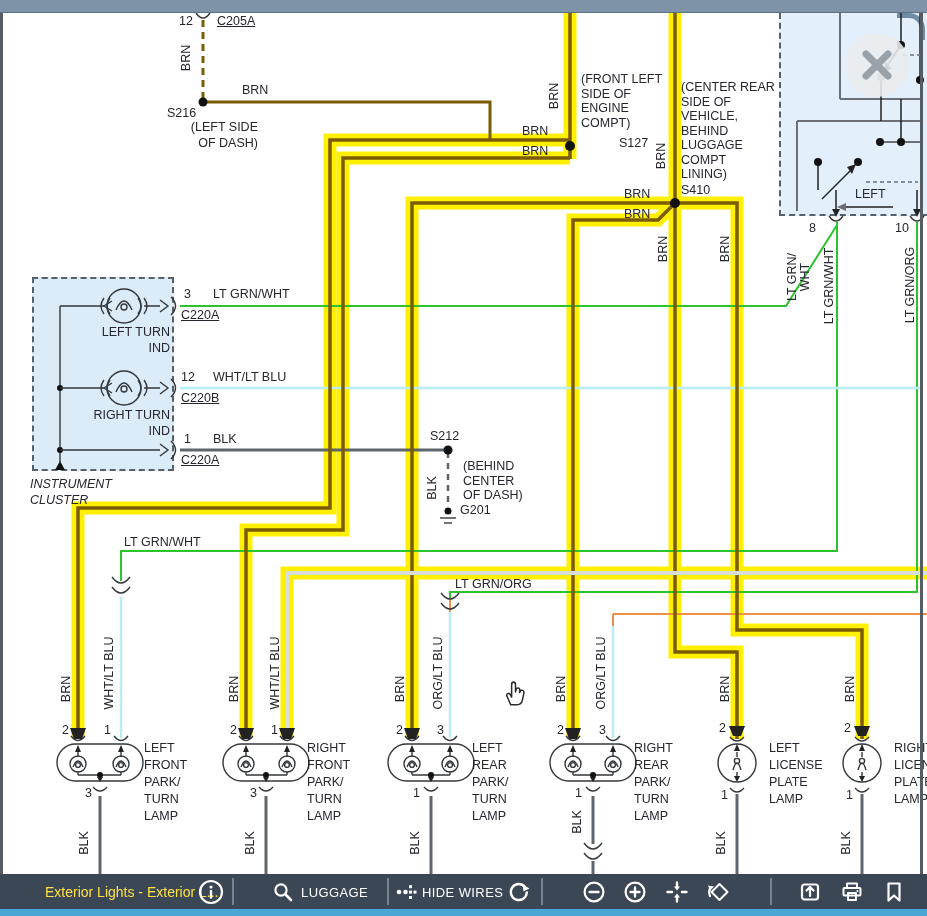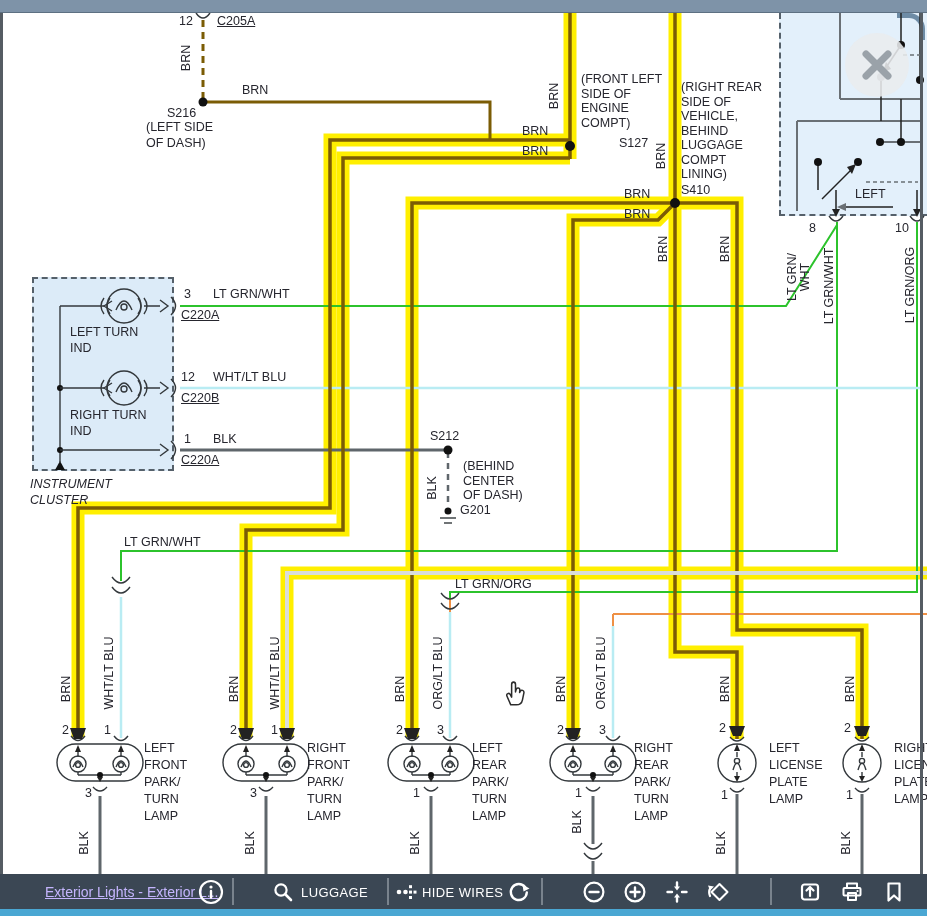--- a/index.html
+++ b/index.html
@@ -14,41 +14,41 @@
   #stage{position:relative;width:927px;height:916px;background:#fff;}
 
   
   #topbar{position:absolute;left:0;top:0;width:927px;height:13px;background:var(--topbar_bg);
     border-bottom:1px solid #5d7082;z-index:7;}
   #left-border{position:absolute;left:0;top:13px;width:2.5px;height:862px;background:#555c63;z-index:6;}
   #right-border{position:absolute;left:920px;top:13px;width:3px;height:862px;background:#555c63;z-index:6;}
   #toolbar{position:absolute;left:0;top:874px;width:927px;height:35px;background:var(--toolbar_bg);z-index:8;}
   #strip{position:absolute;left:0;top:909px;width:927px;height:7px;background:var(--strip);z-index:8;}
   .tb-div{position:absolute;top:4px;width:2px;height:27px;background:#79838d;}
-  .tb-title{position:absolute;left:45px;top:50%;transform:translateY(-50%);color:#c4b5fd;font-size:14px;text-decoration:underline;}
+  .tb-title{position:absolute;left:45px;top:50%;transform:translateY(-50%);color:#fde047;font-size:14px;}
   .tb-text{color:#fff;font-size:13px;letter-spacing:.4px;}
   .tb-ic{position:absolute;top:50%;transform:translate(-50%,-50%);width:26px;height:26px;
     display:flex;align-items:center;justify-content:center;cursor:pointer;}
   .tb-lbl{position:absolute;top:50%;transform:translateY(-50%);}
   .ic{stroke:#fff;stroke-width:2;fill:none;stroke-linecap:round;stroke-linejoin:round;}
   .icf{fill:#fff;stroke:none;}
 
   
   #inset{position:absolute;left:779px;top:13px;width:148px;height:203px;background:var(--inset_bg);
     border-left:2px dashed #55606a;border-bottom:2px dashed #55606a;z-index:1;}
   #inset-corner{position:absolute;left:897px;top:13px;width:28px;height:27px;
     border-top:5px solid #6e8ca6;border-right:5px solid #6e8ca6;border-top-right-radius:16px;z-index:2;}
   #cluster-box{position:absolute;left:32px;top:277px;width:142px;height:194px;background:var(--cluster_bg);
     border:2px dashed #55606a;z-index:1;}
   #wires{position:absolute;left:0;top:0;z-index:3;}
   #labels{position:absolute;left:0;top:0;width:927px;height:916px;z-index:4;pointer-events:none;}
   .lbl{position:absolute;font-size:12.5px;line-height:15.5px;color:var(--ink);white-space:pre;}
   .lbl.loc{line-height:14.5px;}
   .lbl.lamp-name{line-height:17px;}
-  .lbl.ctr{text-align:left;}
+  .lbl.ctr{text-align:right;}
   .lbl.und{text-decoration:underline;}
   .lbl.rot{transform:translate(-50%,-50%) rotate(-90deg);text-align:center;line-height:13px;}
 
   #close-btn{position:absolute;left:845px;top:33px;width:64px;height:64px;border-radius:50%;
     background:rgba(233,236,238,.88);z-index:5;display:flex;align-items:center;justify-content:center;cursor:pointer;}
   #hand-cursor{position:absolute;left:501px;top:679px;z-index:5;}
 
   
   .wy{stroke:var(--highlight);stroke-width:13;fill:none;}
   .wb{stroke:var(--brn);stroke-width:3.5;fill:none;}
@@ -315,21 +315,21 @@
       <div class="lbl" style="left: 242px; top: 83px;">BRN</div>
       <div class="lbl rot" style="left: 554px; top: 96px;">BRN</div>
       <div class="lbl loc" style="left: 581px; top: 72px;">(FRONT LEFT
 SIDE OF
 ENGINE
 COMPT)</div>
       <div class="lbl" style="left: 583px; top: 136px; margin-left: 36px;">S127</div>
       <div class="lbl" style="left: 522px; top: 124px;">BRN</div>
       <div class="lbl" style="left: 522px; top: 144px;">BRN</div>
       <div class="lbl rot" style="left: 661px; top: 156px;">BRN</div>
-      <div class="lbl loc" style="left: 681px; top: 80px;">(RIGHT REAR
+      <div class="lbl loc" style="left: 681px; top: 80px;">(CENTER REAR
 SIDE OF
 VEHICLE,
 BEHIND
 LUGGAGE
 COMPT
 LINING)</div>
       <div class="lbl" style="left: 681px; top: 183px;">S410</div>
       <div class="lbl" style="left: 624px; top: 187px;">BRN</div>
       <div class="lbl" style="left: 624px; top: 207px;">BRN</div>
       <div class="lbl rot" style="left: 663px; top: 249px;">BRN</div>

